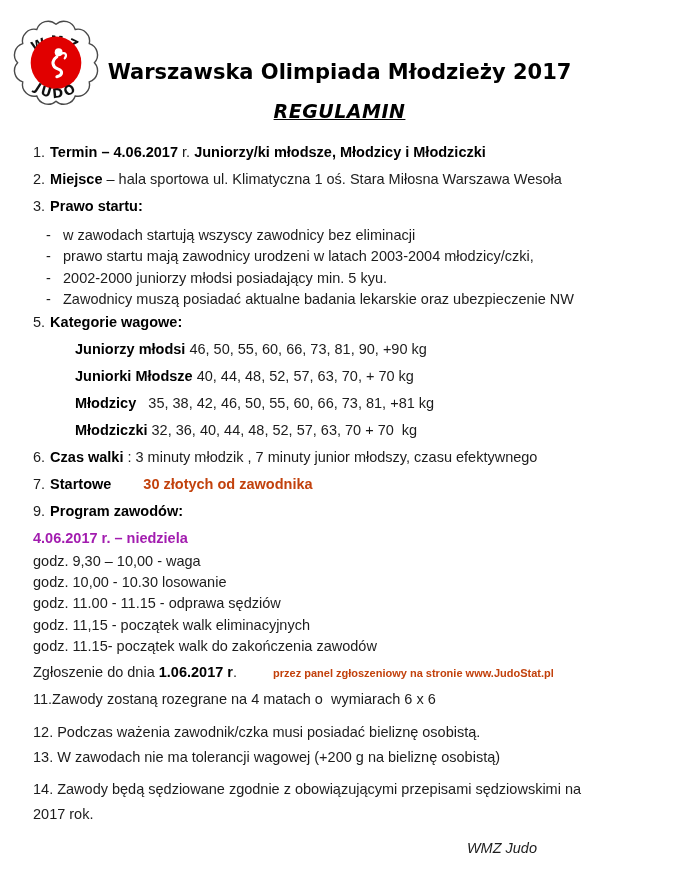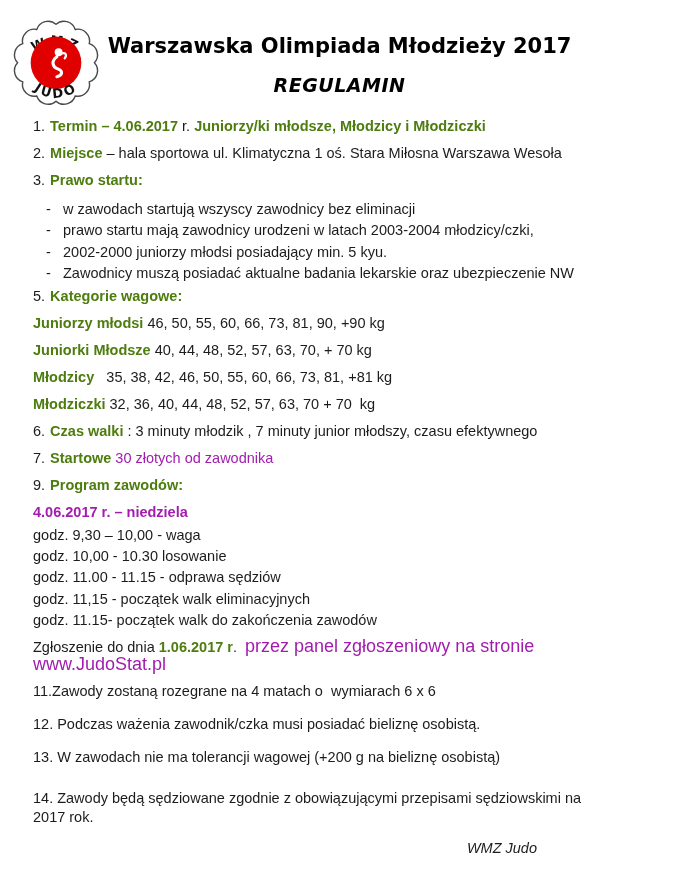--- a/index.html
+++ b/index.html
@@ -9,59 +9,59 @@
     background:#ffffff;
     font-family:"Liberation Sans","DejaVu Sans",sans-serif;
     color:#1c1c1c;
     overflow:hidden;
     box-sizing:border-box;
   }
   .logo { position:absolute; left:8px; top:10px; width:96px; height:102px; }
   .logo svg { width:100%; height:100%; }
   .logo text { font-family:"DejaVu Sans",sans-serif; font-weight:bold; fill:#111; }
 
-  .header { padding-top:34px; text-align:center; }
+  .header { padding-top:60px; text-align:center; }
   .title {
     font-family:"DejaVu Sans",sans-serif;
     font-weight:bold; font-size:21px; line-height:24px; color:#000;
   }
   .subtitle {
     margin-top:16px;
     font-family:"DejaVu Sans",sans-serif;
     font-weight:bold; font-style:italic; font-size:19px; line-height:22px;
-    letter-spacing:0.5px; color:#000;
+    letter-spacing:0.5px; color:#000;text-decoration:underline;
   }
 
   .content { padding:22px 28px 0 33px; font-size:14.5px; }
   .line { white-space:pre-wrap; }
   .num-item { line-height:17px; margin-bottom:10px; }
   .num { margin-right:5px; }
-  b { font-weight:bold; color:#4d7c0f; }
-  .red { color:#a21caf; font-weight:normal; }
+  b { font-weight:bold; color:#000000; }
+  .red { color:#c2410c; font-weight:bold;margin-left:28px; }
 
   .bullets { margin-top:6px; margin-bottom:0; }
   .bullet { display:flex; line-height:21.4px; }
   .bullet .dash { margin-left:13px; width:17px; flex:none; }
   .bullet .btxt { flex:1; white-space:pre-wrap; }
 
-  .weights-block { margin-top:9px; }
+  .weights-block { margin-top:9px;margin-left:42px; }
   .weight-line { line-height:17px; margin-bottom:10px; white-space:pre-wrap; }
 
   .mt7 { margin-top:7px; }
   .sched-day { line-height:17px; margin-top:4px; font-weight:bold; color:#a21caf; }
   .sched-rows { margin-top:4px; }
   .sched-row { line-height:21.3px; white-space:pre-wrap; }
 
   .entry-line { margin-top:7px; line-height:17px; white-space:pre-wrap; }
-  .entry-line .red { font-size:18px; }
+  .entry-line .red { font-size:11px; }
 
   .p11 { margin-top:9px;  line-height:17px; }
   .p12 { margin-top:16px; line-height:17px; }
-  .p13 { margin-top:16px; line-height:17px; }
-  .p14 { margin-top:23px; line-height:19px; max-width:560px; }
+  .p13 { margin-top:8px; line-height:17px; }
+  .p14 { margin-top:11px; line-height:25px; max-width:560px; }
 
   .footer {
     margin-top:13px;
     padding-right:142px;
     text-align:right;
     font-style:italic;
     font-size:14.5px;
     color:#1c1c1c;
   }
 </style>

